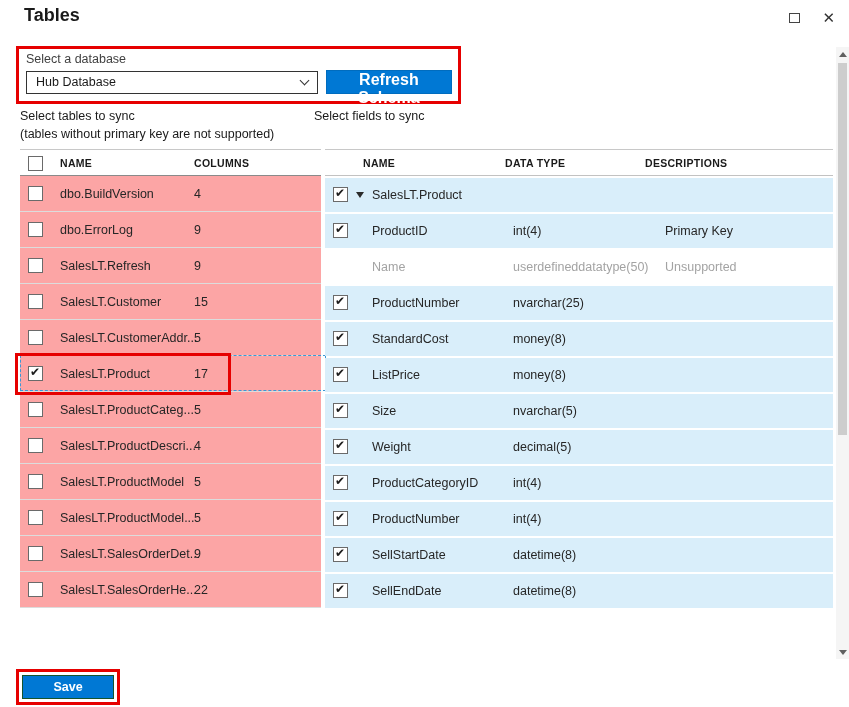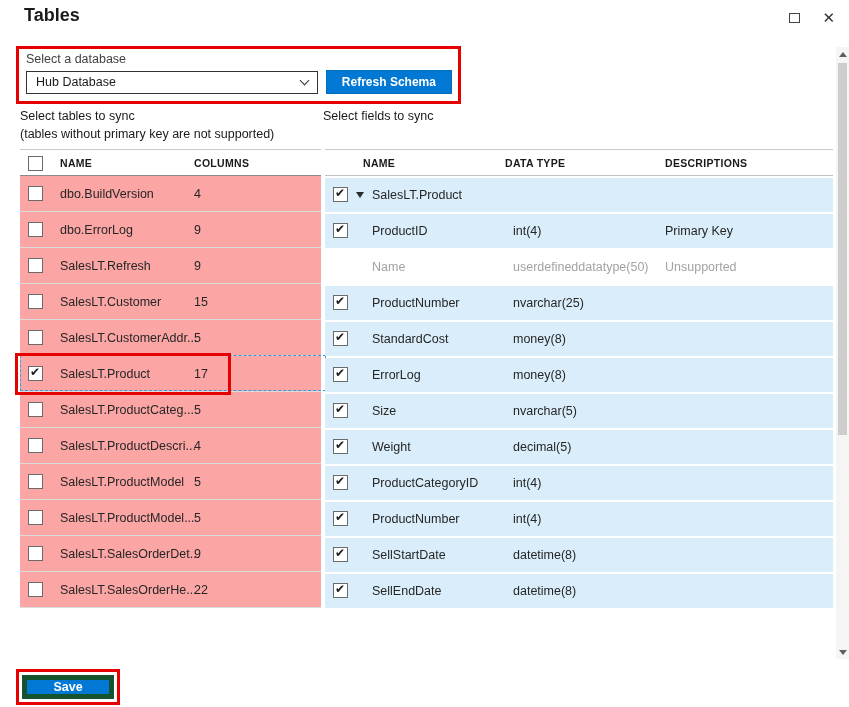--- a/index.html
+++ b/index.html
@@ -12,25 +12,25 @@
   .win-controls { position:absolute; top:10px; right:14px; display:flex; gap:22px; align-items:center; }
   .restore-icon { width:11px; height:10px; border:1px solid #444; cursor:pointer; }
   .close-icon { font-size:15px; color:#333; line-height:1; cursor:pointer; }
 
   
   .db-box { position:absolute; left:16px; top:46px; width:445px; border:3px solid #e60000; padding:3px 6px 7px 7px; background:#fff; }
   .db-label { font-size:12.5px; color:#404040; margin-bottom:4px; }
   .db-controls { display:flex; align-items:center; }
   .db-select { width:300px; height:23px; border:1px solid #333; background:#fff; display:flex; align-items:center; justify-content:space-between; padding:0 9px; font-size:12.5px; color:#1a1a1a; cursor:pointer; }
   .chevron-down { width:7px; height:7px; border-right:1.5px solid #333; border-bottom:1.5px solid #333; transform:rotate(45deg); margin-top:-3px; }
-  .refresh-btn { margin-left:8px; width:130px; height:24px; background:#0078d4; color:#fff; font-size:12px; font-weight:bold; border:1px solid #006cbe; font-family:inherit; cursor:pointer; }
+  .refresh-btn { margin-left:8px; width:130px; height:24px; background:#0078d4; color:#fff; font-size:16px; font-weight:bold; border:1px solid #006cbe; font-family:inherit; cursor:pointer; }
 
   .panel-heading { position:absolute; font-size:12.5px; color:#1a1a1a; line-height:18px; }
   .left-heading { left:20px; top:107px; }
-  .right-heading { left:323px; top:107px; }
+  .right-heading { left:314px; top:107px; }
 
   
   .ltable { position:absolute; left:20px; top:149px; width:301px; }
   .lheader { height:27px; border-top:1px solid #c8c8c8; border-bottom:1px solid #8a8a8a; position:relative; font-size:10.5px; font-weight:bold; color:#1a1a1a; letter-spacing:0.3px; }
   .lheader .cbx { position:absolute; left:8px; top:6px; }
   .lheader .h-name { position:absolute; left:40px; top:50%; transform:translateY(-50%); }
   .lheader .h-cols { position:absolute; left:174px; top:50%; transform:translateY(-50%); }
   .lrows { position:relative; }
   .trow { height:36px; border-bottom:1px solid #dcdcdc; position:relative; font-size:12.5px; background:#fca5a5; cursor:pointer; }
   .trow .cbx { position:absolute; left:8px; top:10px; }
@@ -42,41 +42,41 @@
   
   .cbx { width:15px; height:15px; border:1px solid #6a6a6a; background:#fff; display:inline-block; position:relative; cursor:pointer; }
   .cbx.checked::after { content:"\2714"; position:absolute; left:1px; top:-2px; font-size:12px; color:#1b1b1b; }
 
   
   .rtable { position:absolute; left:325px; top:149px; width:508px; }
   .rheader { height:27px; border-top:1px solid #c8c8c8; border-bottom:1px solid #c2c2c2; position:relative; font-size:10.5px; font-weight:bold; color:#1a1a1a; letter-spacing:0.3px; }
   .rheader span { position:absolute; top:50%; transform:translateY(-50%); }
   .rheader .h-name { left:38px; }
   .rheader .h-type { left:180px; }
-  .rheader .h-desc { left:340px; }
+  .rheader .h-desc { left:320px; }
   .frow { height:34px; margin-top:2px; background:#d9eefa; position:relative; font-size:12.5px; color:#262626; cursor:pointer; }
   .frow .cbx { position:absolute; left:8px; top:9px; }
   .frow .fname { position:absolute; left:47px; top:50%; transform:translateY(-50%); white-space:nowrap; }
   .frow .ftype { position:absolute; left:188px; top:50%; transform:translateY(-50%); white-space:nowrap; }
   .frow .fdesc { position:absolute; left:340px; top:50%; transform:translateY(-50%); white-space:nowrap; }
   .frow.group .fname { left:47px; }
   .caret { position:absolute; left:31px; top:14px; width:0; height:0; border-left:4.5px solid transparent; border-right:4.5px solid transparent; border-top:6px solid #2b2b2b; }
   .frow.unsupported { background:#fff; color:#a3a3a3; }
 
   
   .scrollbar { position:absolute; left:836px; top:47px; width:13px; height:612px; background:#f5f5f5; }
   .sb-arrow { position:absolute; left:0; width:13px; height:14px; display:flex; align-items:center; justify-content:center; cursor:pointer; }
   .sb-up { top:0; } .sb-down { bottom:0; }
   .tri-up { width:0; height:0; border-left:4px solid transparent; border-right:4px solid transparent; border-bottom:5px solid #606060; }
   .tri-down { width:0; height:0; border-left:4px solid transparent; border-right:4px solid transparent; border-top:5px solid #606060; }
   .sb-thumb { position:absolute; left:2px; top:16px; width:9px; height:372px; background:#cdcdcd; cursor:pointer; }
 
   
   .save-box { position:absolute; left:16px; top:669px; border:3px solid #e60000; padding:3px; background:#fff; }
-  .save-btn { display:block; width:92px; height:24px; background:#0078d4; color:#fff; font-weight:bold; font-size:12.5px; border:5px solid #14532d; font-family:inherit; cursor:pointer; }
+  .save-btn { display:block; width:92px; height:24px; background:#0078d4; color:#fff; font-weight:bold; font-size:12.5px; border:1px solid #14532d; font-family:inherit; cursor:pointer; }
 </style>
 </head>
 <body>
 
 <div class="title">Tables</div>
 
 <div class="win-controls">
   <div class="restore-icon"></div>
   <div class="close-icon">✕</div>
 </div>
@@ -200,21 +200,21 @@
     <span class="fdesc"></span>
   </div>
   <div class="frow">
     <span class="cbx checked"></span>
     <span class="fname">StandardCost</span>
     <span class="ftype">money(8)</span>
     <span class="fdesc"></span>
   </div>
   <div class="frow">
     <span class="cbx checked"></span>
-    <span class="fname">ErrorLog</span>
+    <span class="fname">ListPrice</span>
     <span class="ftype">money(8)</span>
     <span class="fdesc"></span>
   </div>
   <div class="frow">
     <span class="cbx checked"></span>
     <span class="fname">Size</span>
     <span class="ftype">nvarchar(5)</span>
     <span class="fdesc"></span>
   </div>
   <div class="frow">

